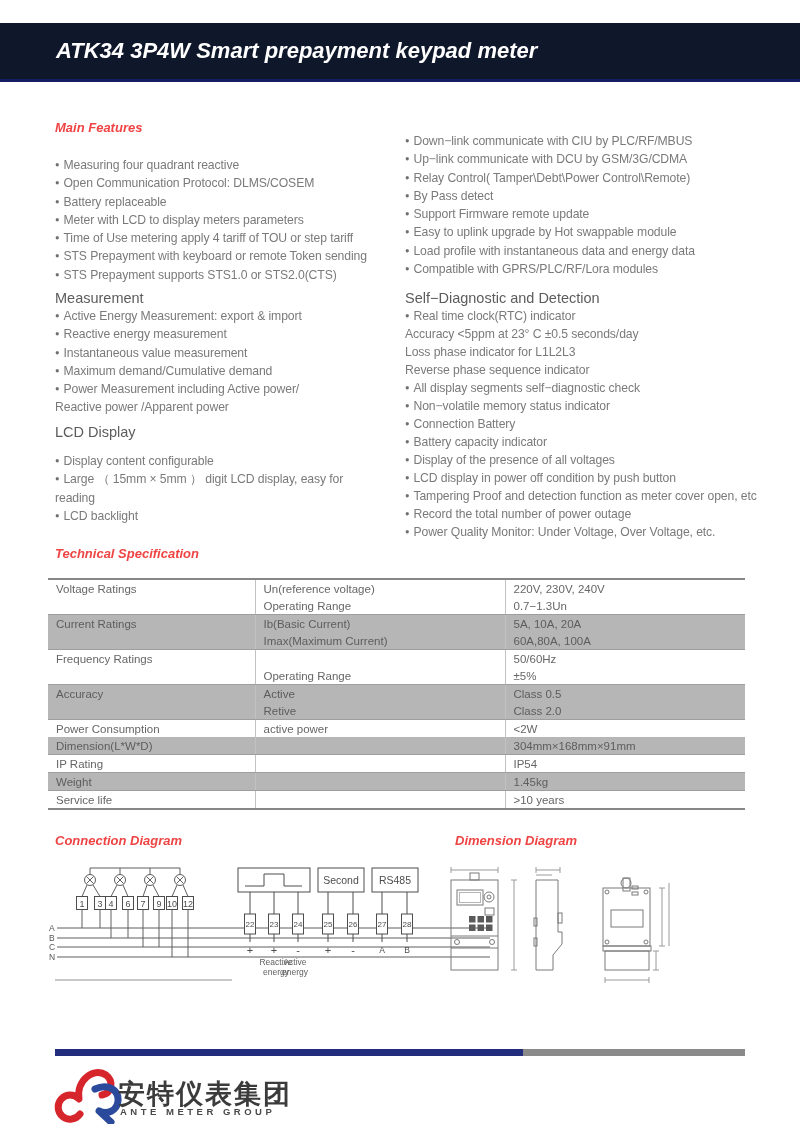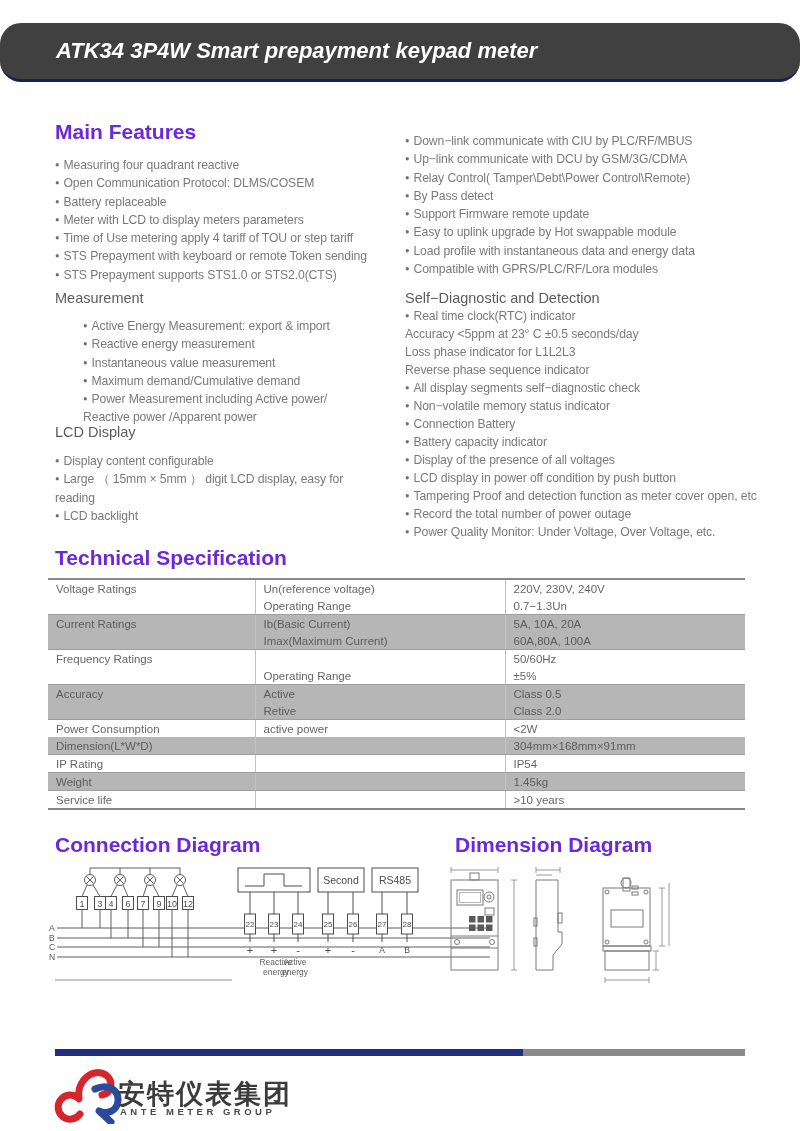--- a/index.html
+++ b/index.html
@@ -1,26 +1,26 @@
 <!DOCTYPE html>
 <html><head>
 <meta charset="utf-8">
 <style>
   html,body { margin:0; padding:0; background:#ffffff; }
   .page { position:relative; width:800px; height:1131px; background:#fff; overflow:hidden;
           font-family:"Liberation Sans","DejaVu Sans",sans-serif; }
 
   
   .header-bar { position:absolute; top:23px; left:0; width:800px; height:56px;
-                background:#404040; border-bottom:3px solid #161e63;border-radius:21px; }
+                background:#0f172a; border-bottom:3px solid #161e63; }
   .header-title { margin:0; padding-left:56px; line-height:56px; color:#fff;
                   font-size:22px; font-weight:bold; font-style:italic; white-space:nowrap; }
 
-  .sec-title-blue { position:absolute; color:#6d28d9; font-size:21px;
-                    font-weight:bold; white-space:nowrap; }
+  .sec-title-blue { position:absolute; color:#ef4444; font-size:13px;
+                    font-weight:bold; font-style:italic; white-space:nowrap; }
   .sec-title-gray { position:absolute; color:#5c5c5c; font-size:14.5px; white-space:nowrap; }
 
   
   .blist { position:absolute; margin:0; padding:0; list-style:none;
            color:#7a7a7a; font-size:12.2px; letter-spacing:-0.1px; }
   .blist li { display:block; line-height:18.3px; white-space:nowrap; }
   .blist.tight li { line-height:18px; }
   .bullet { display:inline-block; font-size:7.5px; vertical-align:2px; margin-right:4px; color:#6f6f6f; }
 
   
@@ -84,21 +84,21 @@
       <li><span class="bullet">●</span><span>Support Firmware remote update</span></li>
 
       <li><span class="bullet">●</span><span>Easy to uplink upgrade by Hot swappable module</span></li>
 
       <li><span class="bullet">●</span><span>Load profile with instantaneous data and energy data</span></li>
 
       <li><span class="bullet">●</span><span>Compatible with GPRS/PLC/RF/Lora modules</span></li>
     </ul>
 
   <div class="sec-title-gray" style="left:55px; top:290px;">Measurement</div>
-  <ul class="blist" style="left:55px; top:317px;margin-left:28px;">
+  <ul class="blist" style="left:55px; top:307px;">
 
       <li><span class="bullet">●</span><span>Active Energy Measurement: export &amp; import</span></li>
 
       <li><span class="bullet">●</span><span>Reactive energy measurement</span></li>
 
       <li><span class="bullet">●</span><span>Instantaneous value measurement</span></li>
 
       <li><span class="bullet">●</span><span>Maximum demand/Cumulative demand</span></li>
 
       <li><span class="bullet">●</span><span>Power Measurement including Active power/</span></li>

